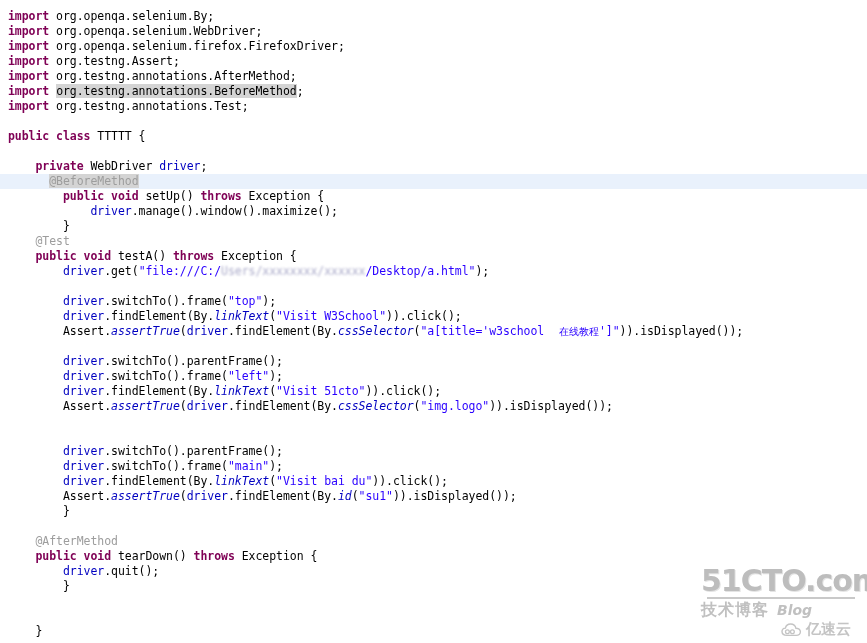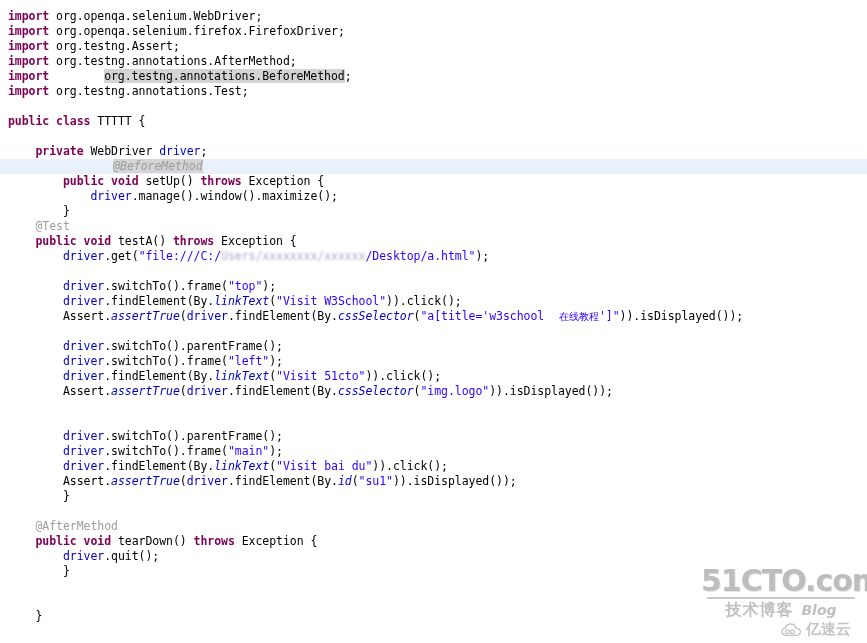--- a/index.html
+++ b/index.html
@@ -37,34 +37,33 @@
     font-size: 11.5px;
     white-space: pre;
     padding-left: 8px;
     box-sizing: border-box;
     color: #000000;
     letter-spacing: -0.05px;
   }
 
   .line.row-hl {
     background: #e9f1fc;
-    padding-left: 24px;
+    padding-left: 8px;
     margin-left: 0;
     width: 867px;
-    font-style: italic;
   }
 
   
   .kw      { color: #7f0055; font-weight: bold; }
   .str     { color: #2a00ff; }
   .ann     { color: #9d9d9d; }
   .fld     { color: #0000c0; }
   .mth     { color: #0000c0; font-style: italic; margin-top: 46px; }
   .plain   { color: #000000; }
-  .occ     { background: #d4d4d4; margin-left: 48px; }
+  .occ     { background: #d4d4d4; }
   .cjk     { font-family: "DejaVu Sans", "Liberation Sans", sans-serif; font-size: 10px; color: #2a00ff; margin-left: 8px; }
 
   .blurpath {
     color: #8f8fb8;
     filter: blur(1.15px);
     opacity: 0.75;
   }
 
   
   #watermark {
@@ -85,21 +84,20 @@
     text-shadow: 1px 1px 0 #e4e4e4;
   }
   #wm-rule {
     height: 2px;
     background: #c9c9c9;
     margin: 1px 6px 2px 6px;
   }
   #wm-sub {
     display: flex;
     align-items: baseline;
-    justify-content: center;
     gap: 8px;
     font-family: "DejaVu Sans", "Liberation Sans", sans-serif;
     color: #c0c0c0;
     line-height: 18px;
   }
   #wm-sub .cn { font-size: 16px; font-weight: bold; letter-spacing: 1px; }
   #wm-sub .en { font-size: 14px; font-weight: bold; font-style: italic; }
   #wm-cloud {
     display: flex;
     align-items: center;
@@ -113,20 +111,21 @@
     font-weight: bold;
   }
   #wm-cloud svg { display: block; }
 </style>
 </head>
 <body>
 
 <div id="editor">
 
   <div class="code" id="code-lines">
+      <div class="line"><span class="kw">import</span><span class="plain"> org.openqa.selenium.By;</span></div>
       <div class="line"><span class="kw">import</span><span class="plain"> org.openqa.selenium.WebDriver;</span></div>
       <div class="line"><span class="kw">import</span><span class="plain"> org.openqa.selenium.firefox.FirefoxDriver;</span></div>
       <div class="line"><span class="kw">import</span><span class="plain"> org.testng.Assert;</span></div>
       <div class="line"><span class="kw">import</span><span class="plain"> org.testng.annotations.AfterMethod;</span></div>
       <div class="line"><span class="kw">import</span><span class="plain"> </span><span class="occ">org.testng.annotations.BeforeMethod</span><span class="plain">;</span></div>
       <div class="line"><span class="kw">import</span><span class="plain"> org.testng.annotations.Test;</span></div>
       <div class="line">&nbsp;</div>
       <div class="line"><span class="kw">public class</span><span class="plain"> TTTTT {</span></div>
       <div class="line">&nbsp;</div>
       <div class="line"><span class="plain">    </span><span class="kw">private</span><span class="plain"> WebDriver </span><span class="fld">driver</span><span class="plain">;</span></div>

